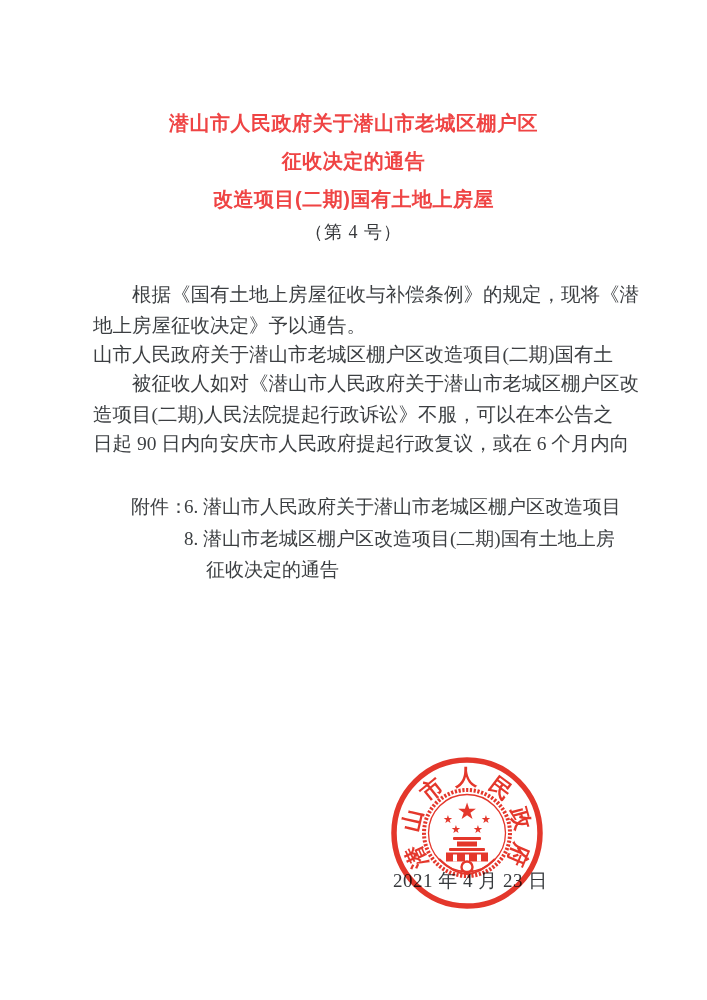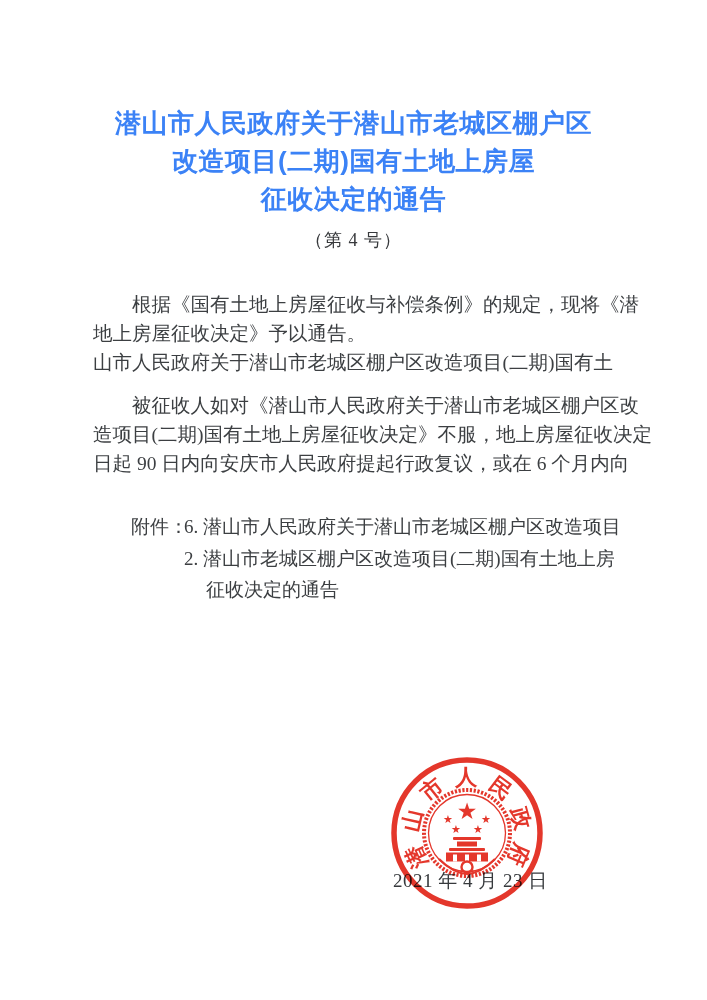--- a/index.html
+++ b/index.html
@@ -13,43 +13,43 @@
     overflow: hidden;
     font-family: "Liberation Serif", "DejaVu Serif", serif;
     color: #3a3d40;
   }
   .title-block {
     padding-top: 104px;
     text-align: center;
   }
   .title-line {
     font-family: "Liberation Sans", "DejaVu Sans", sans-serif;
-    font-size: 26px;
+    font-size: 20px;
     line-height: 38px;
     font-weight: 700;
-    color: #3b82f6;
+    color: #ef4444;
     letter-spacing: 0.5px;
   }
   .issue-no {
-    margin-top: 10px;
+    margin-top: 2px;
     text-align: center;
     font-size: 18px;
     line-height: 24px;
     color: #37393c;
     letter-spacing: 1px;
   }
   .body-block {
     margin: 38px 93px 0 93px;
     font-size: 19.5px;
     line-height: 29px;
     color: #3c3f42;
   }
-  .para + .para { margin-top: 14px; }
+  .para + .para { margin-top: 2px; }
   .body-line { white-space: nowrap; }
-  .body-line.indent { padding-left: 39px; }
+  .body-line.indent { padding-left: 39px; font-family: Liberation Mono, monospace; }
   .attachments {
     display: flex;
     margin-top: 33px;
     padding-left: 38px;
     font-size: 19px;
     line-height: 31.5px;
   }
   .attach-label {
     flex: none;
     width: 53px;
@@ -80,46 +80,46 @@
   }
   .seal svg { width: 100%; height: 100%; display: block; }
 </style>
 </head>
 <body>
 
 <div class="page">
 
   <div class="title-block">
     <div class="title-line">潜山市人民政府关于潜山市老城区棚户区</div>
+    <div class="title-line">征收决定的通告</div>
     <div class="title-line">改造项目(二期)国有土地上房屋</div>
-    <div class="title-line">征收决定的通告</div>
   </div>
 
   <div class="issue-no">（第 4 号）</div>
 
   <div class="body-block">
     <div class="para">
       <div class="body-line indent">根据《国有土地上房屋征收与补偿条例》的规定，现将《潜</div>
       <div class="body-line">地上房屋征收决定》予以通告。</div>
       <div class="body-line">山市人民政府关于潜山市老城区棚户区改造项目(二期)国有土</div>
     </div>
     <div class="para">
       <div class="body-line indent">被征收人如对《潜山市人民政府关于潜山市老城区棚户区改</div>
-      <div class="body-line">造项目(二期)国有土地上房屋征收决定》不服，地上房屋征收决定</div>
+      <div class="body-line">造项目(二期)人民法院提起行政诉讼》不服，可以在本公告之</div>
       <div class="body-line">日起 90 日内向安庆市人民政府提起行政复议，或在 6 个月内向</div>
     </div>
 
     <div class="attachments">
       <div class="attach-label">附件：</div>
       <div class="attach-items">
         <div class="attach-item">
           <div class="attach-line">6. 潜山市人民政府关于潜山市老城区棚户区改造项目</div>
         </div>
         <div class="attach-item">
-          <div class="attach-line">2. 潜山市老城区棚户区改造项目(二期)国有土地上房</div>
+          <div class="attach-line">8. 潜山市老城区棚户区改造项目(二期)国有土地上房</div>
           <div class="attach-line cont">征收决定的通告</div>
         </div>
       </div>
     </div>
   </div>
 
   <div class="issue-date">2021 年 4 月 23 日</div>
 
   <div class="seal">
     <svg viewBox="0 0 160 160" xmlns="http://www.w3.org/2000/svg">

